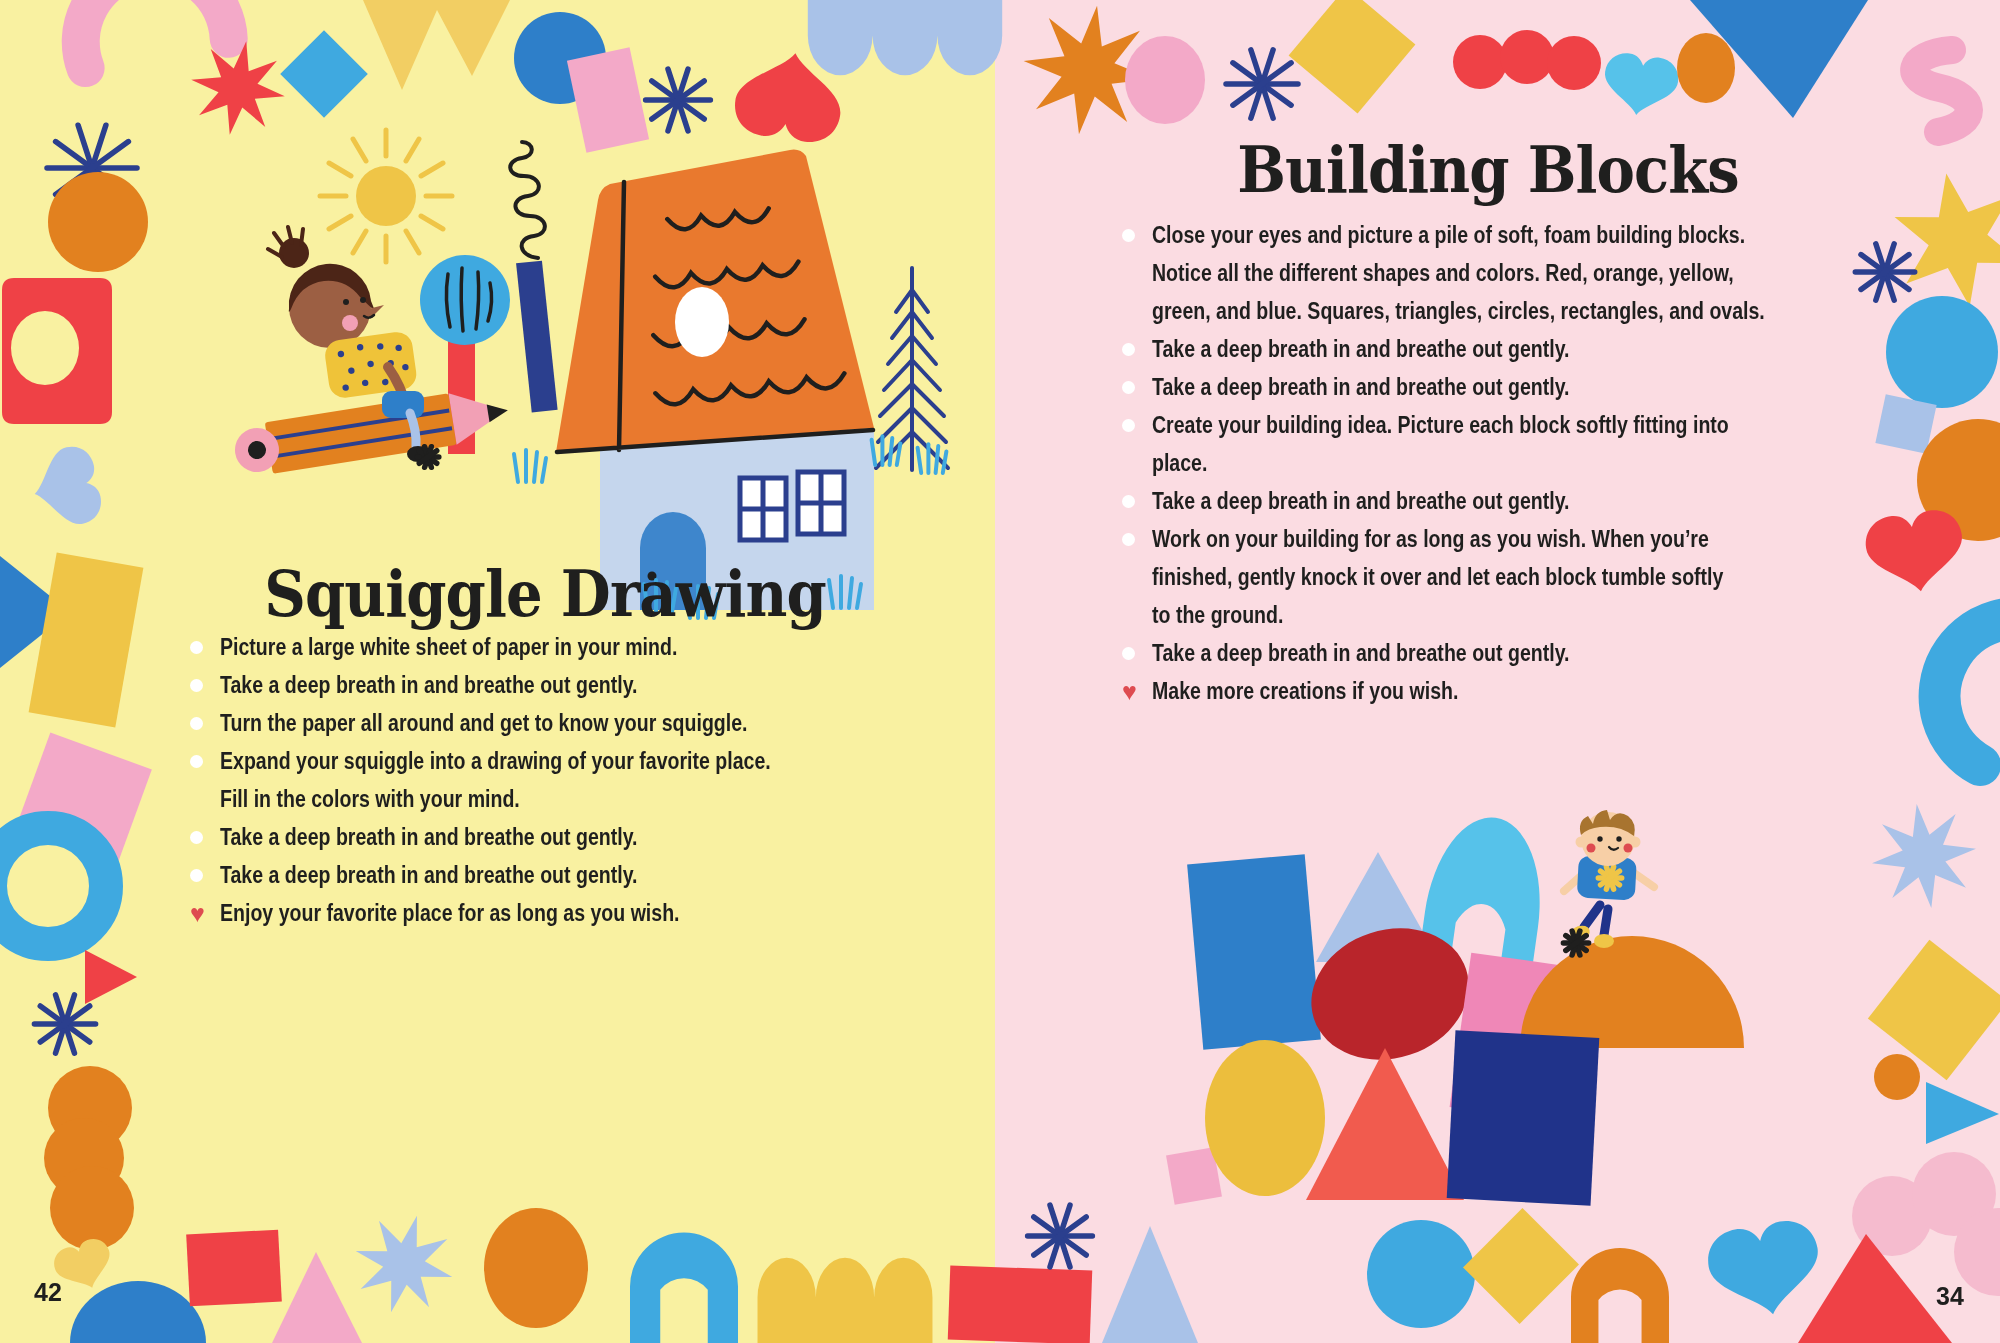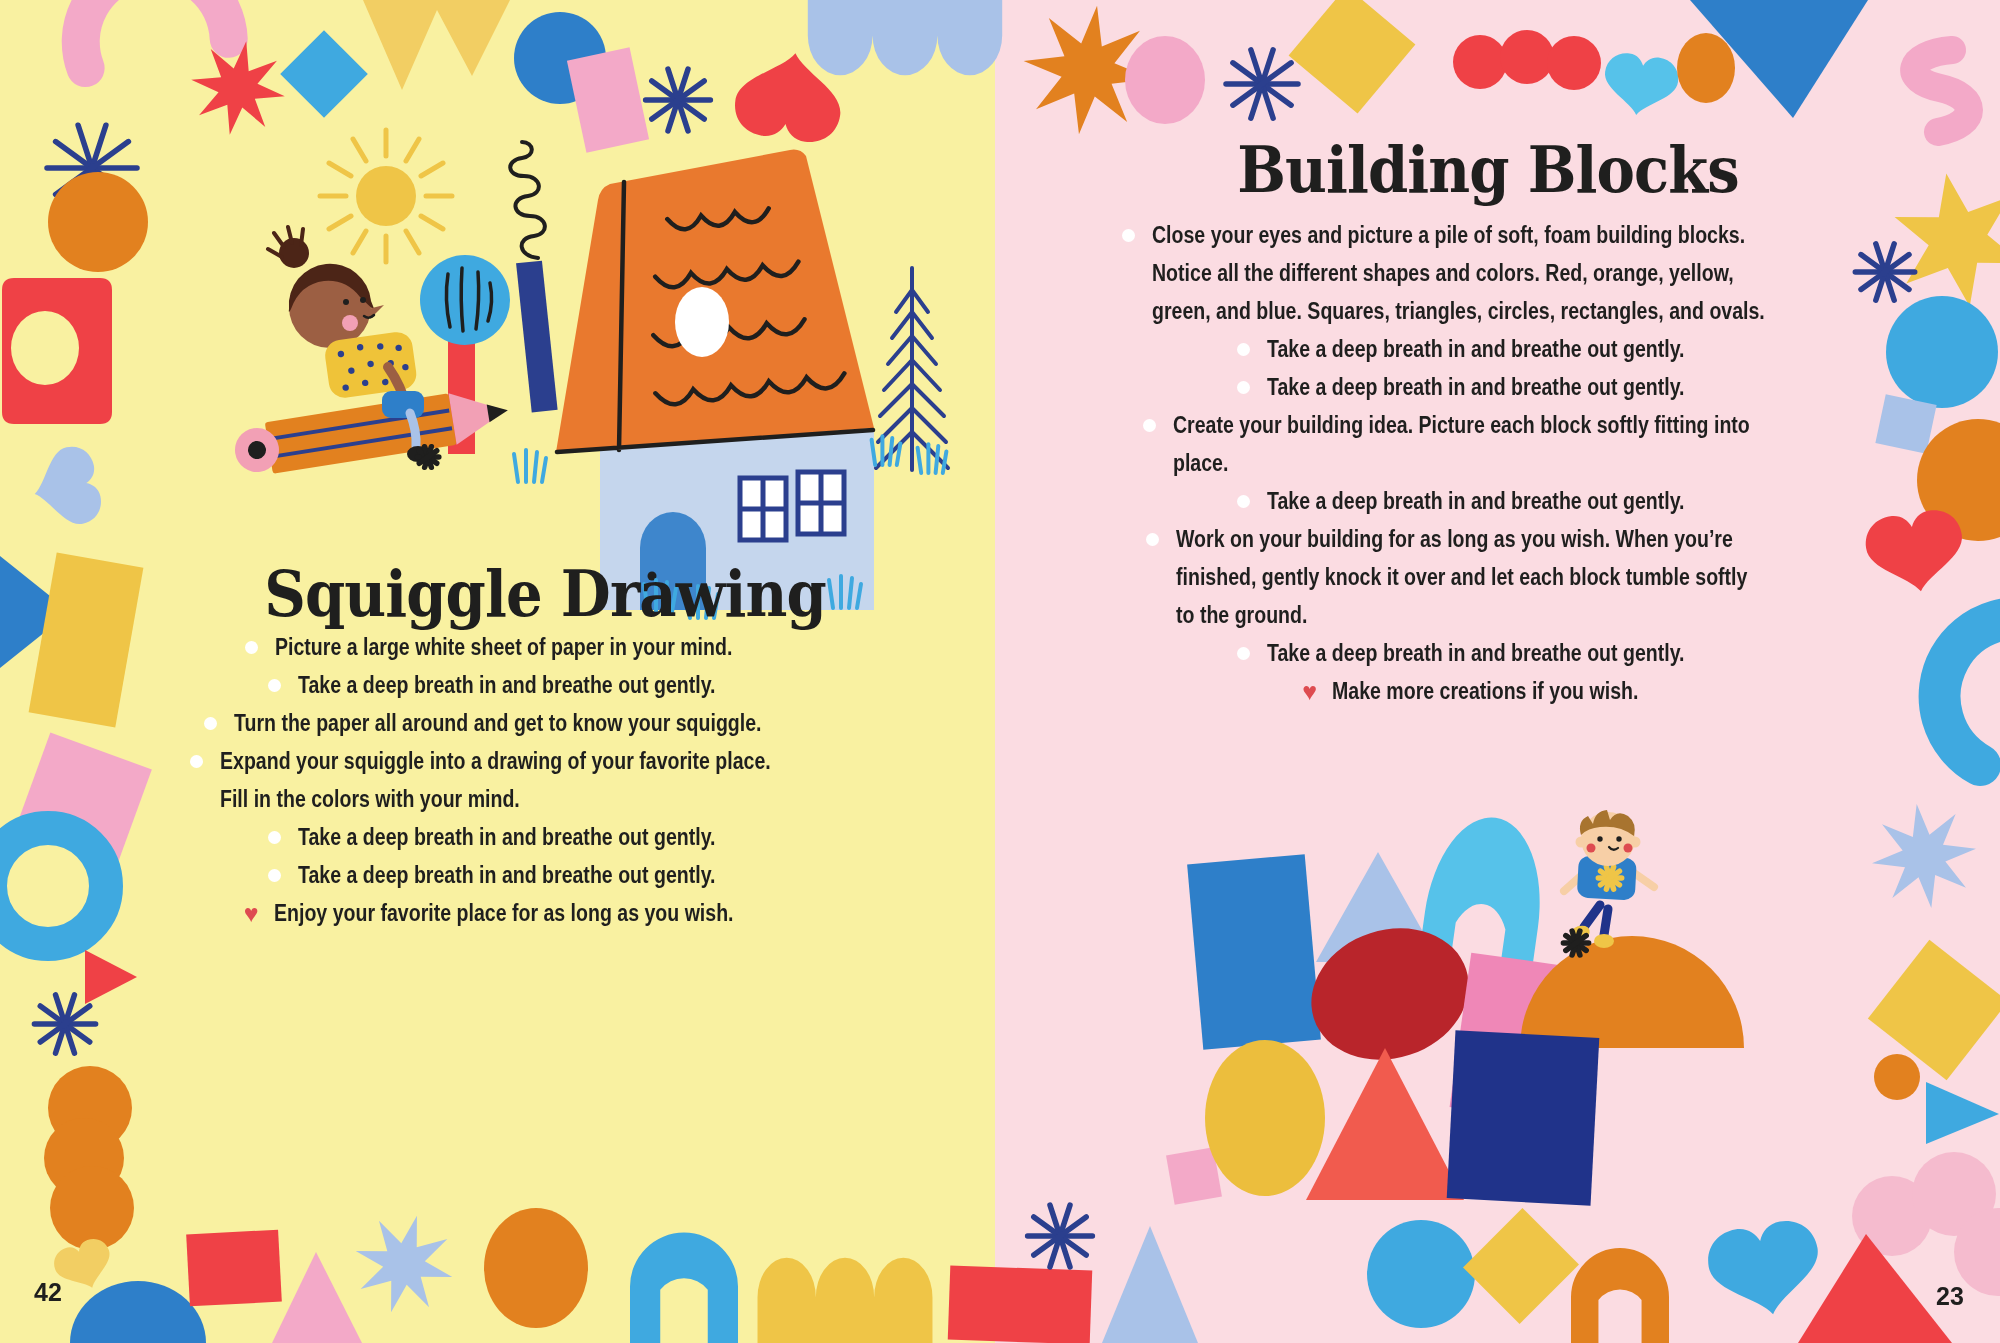--- a/index.html
+++ b/index.html
@@ -10,21 +10,21 @@
   #page-right{left:995px;width:1005px;background:var(--pink-page);}
   svg.decor{position:absolute;left:0;top:0;width:2000px;height:1343px;pointer-events:none;}
   .page-title{position:absolute;text-align:center;color:var(--ink);
       font-family:"DejaVu Serif","Liberation Serif",serif;font-weight:700;
       font-size:64px;letter-spacing:-1px;transform:scaleX(.9);transform-origin:50% 50%;white-space:pre;}
   #title-left{left:140px;top:556px;width:810px;}
   #title-right{left:1058px;top:132px;width:860px;}
   .list{position:absolute;}
   #list-left{left:190px;top:628px;}
   #list-right{left:1122px;top:216px;}
-  .li{display:flex;align-items:flex-start;justify-content:center;}
+  .li{display:flex;align-items:flex-start;}
   .bullet{width:30px;flex:none;}
   .bullet.dot::before{content:"";display:block;width:13px;height:13px;border-radius:50%;
       background:var(--white);margin-top:13px;}
   .bullet.heart{color:var(--heart-red);font-size:25px;line-height:39px;}
   .txt{font-size:23px;line-height:38px;font-weight:700;color:var(--ink);white-space:pre;
       transform:scaleX(.85);transform-origin:0 0;letter-spacing:0px;}
   .page-num{position:absolute;font-size:25px;font-weight:700;color:var(--ink);}
   #pn-left{left:34px;top:1278px;}
   #pn-right{left:1936px;top:1282px;}
   
@@ -334,13 +334,13 @@
     <div class="li">
       <span class="bullet dot"></span>
       <span class="txt">Take a deep breath in and breathe out gently.</span>
     </div>
     <div class="li">
       <span class="bullet heart">♥</span>
       <span class="txt">Make more creations if you wish.</span>
     </div>
   </div>
 <div class="page-num" id="pn-left">42</div>
-<div class="page-num" id="pn-right">23</div>
+<div class="page-num" id="pn-right">34</div>
 
 </body></html>

